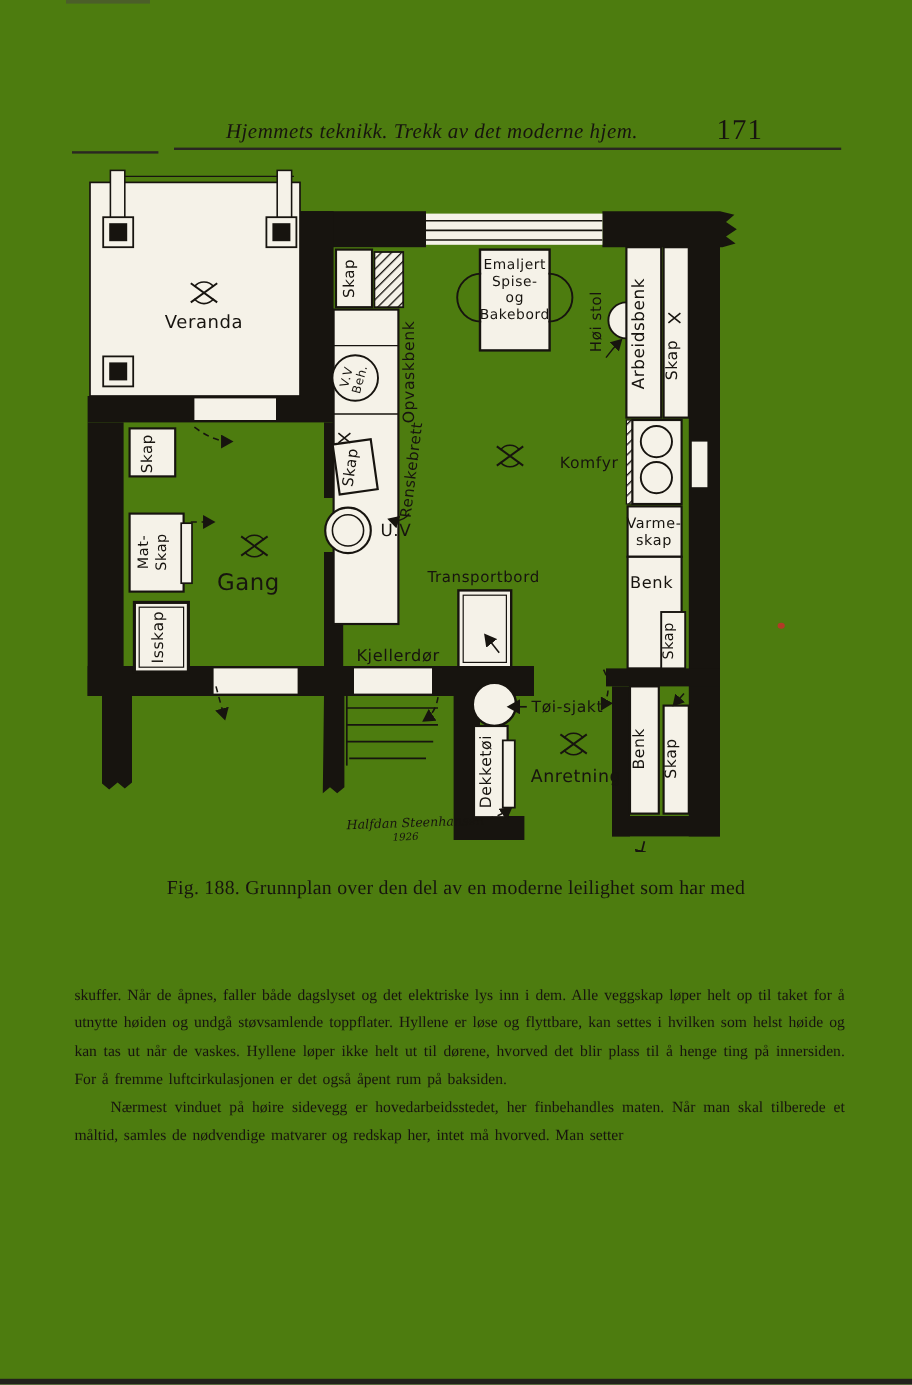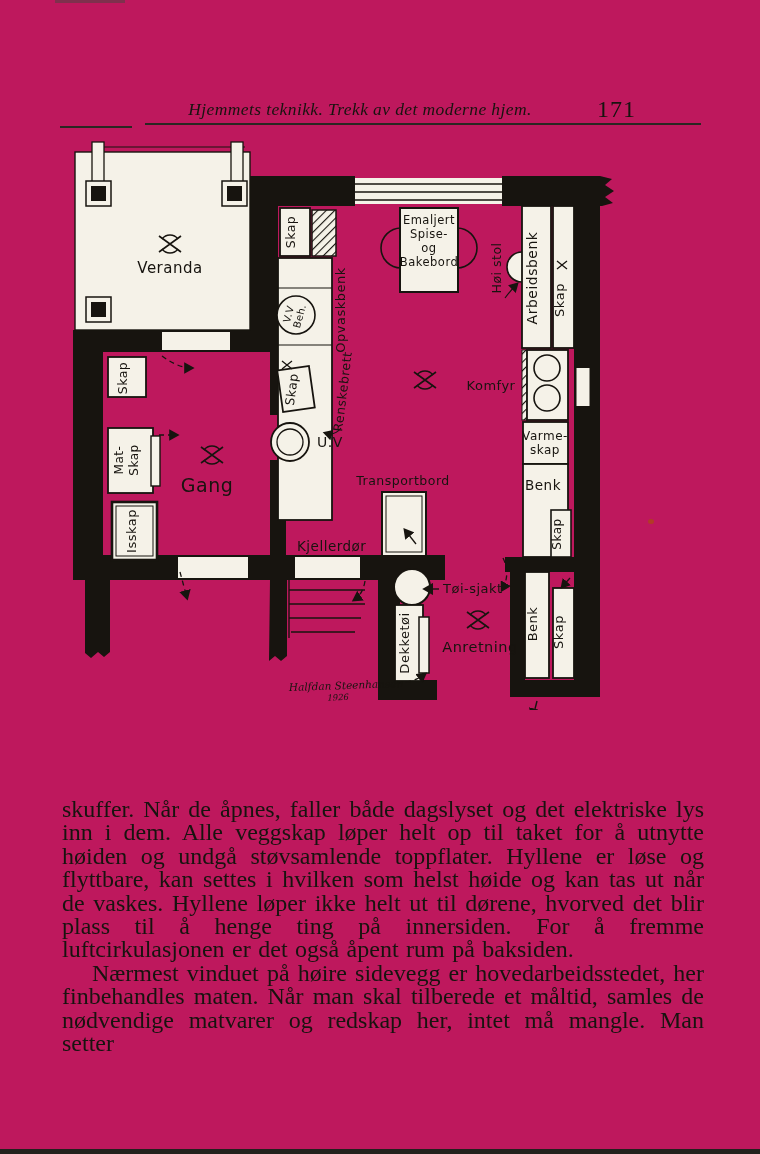--- a/index.html
+++ b/index.html
@@ -1,19 +1,19 @@
 <!DOCTYPE html>
 <html><head>
 <meta charset="utf-8">
 <style>
   html,body{margin:0;padding:0;}
   .page{
     position:relative;
     width:760px;height:1154px;
-    background:#be185d;
+    background:#4d7c0f;
     font-family:"Liberation Serif","DejaVu Serif",serif;
     color:#17140f;
     overflow:hidden;
   }
   .edge-smudge{position:absolute;left:55px;top:0;width:70px;height:3px;background:#4a4640;opacity:.55;}
   .bottom-strip{position:absolute;left:0;bottom:0;width:760px;height:5px;background:#23211d;}
   .red-speck{position:absolute;left:648px;top:519px;width:6px;height:5px;border-radius:50%;background:#b23b27;}
 
   .header-title{
     position:absolute;top:99px;left:0;width:720px;text-align:center;
@@ -27,22 +27,22 @@
   svg .ink{stroke:#17140f;}
   svg text{fill:#17140f;}
   .hand{font-family:"DejaVu Sans",sans-serif;letter-spacing:.5px;}
   .sig{font-family:"DejaVu Serif",serif;font-style:italic;}
 
   .caption{
     position:absolute;top:729px;left:70px;width:620px;
     text-align:center;font-size:16.5px;line-height:21px;letter-spacing:.2px;
   }
   .body-text{
-    position:absolute;top:798px;left:62px;width:642px;
-    font-size:24px;line-height:23.4px;text-align:justify;word-spacing:1.5px;
+    position:absolute;top:817px;left:62px;width:642px;
+    font-size:13px;line-height:23.4px;text-align:justify;word-spacing:1.5px;
   }
   .body-text p{margin:0;}
   .body-text p.indent{text-indent:30px;}
 </style>
 </head>
 <body>
 
 <div class="page">
 
   <div class="edge-smudge"></div>
@@ -257,21 +257,22 @@
     <g transform="rotate(-2 224 550)">
       <text class="sig" x="224" y="551" font-size="10.5">Halfdan Steenhansen</text>
       <text class="sig" x="262" y="562" font-size="8.5">1926</text>
     </g>
   </svg>
   </div>
 
   <div class="red-speck"></div>
 
   <div class="caption">
+    <div>Fig. 188.  Grunnplan over den del av en moderne leilighet som har med</div>
   </div>
 
   <div class="body-text">
     <p>skuffer.  Når de åpnes, faller både dagslyset og det elektriske lys inn i dem.  Alle veggskap løper helt op til taket for å utnytte høiden og undgå støvsamlende toppflater.  Hyllene er løse og flyttbare, kan settes i hvilken som helst høide og kan tas ut når de vaskes.  Hyllene løper ikke helt ut til dørene, hvorved det blir plass til å henge ting på innersiden.  For å fremme luftcirkulasjonen er det også åpent rum på baksiden.</p>
-    <p class="indent">Nærmest vinduet på høire sidevegg er hovedarbeidsstedet, her finbehandles maten.  Når man skal tilberede et måltid, samles de nødvendige matvarer og redskap her, intet må mangle.  Man setter</p>
+    <p class="indent">Nærmest vinduet på høire sidevegg er hovedarbeidsstedet, her finbehandles maten.  Når man skal tilberede et måltid, samles de nødvendige matvarer og redskap her, intet må hvorved.  Man setter</p>
   </div>
 
   <div class="bottom-strip"></div>
 </div>
 
 </body></html>

